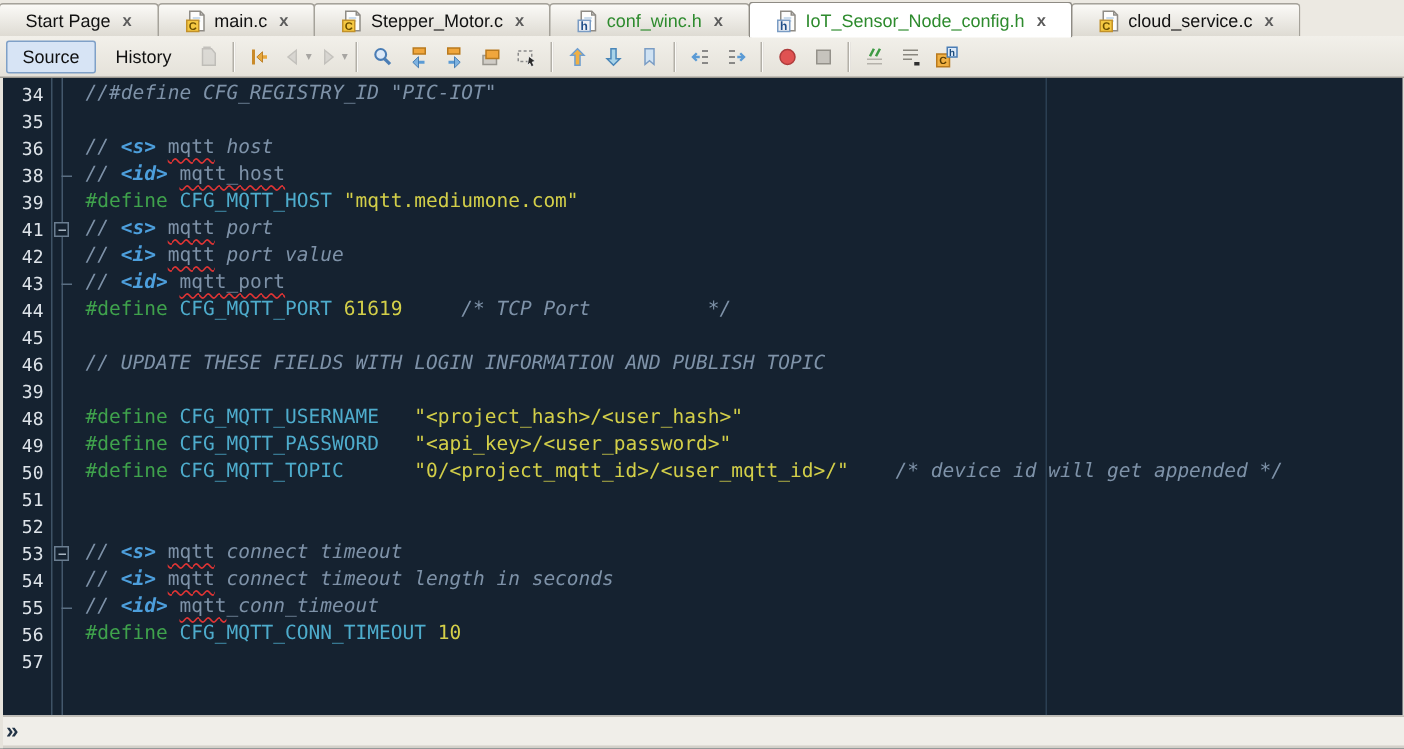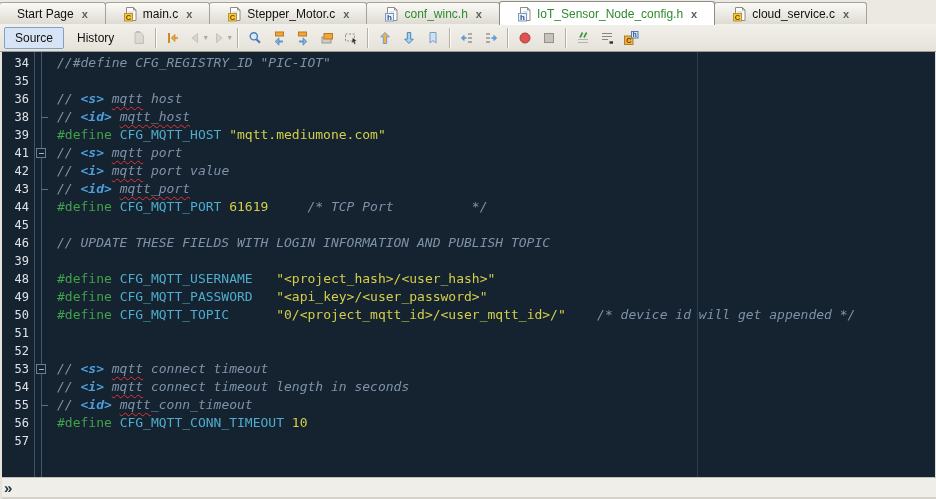--- a/index.html
+++ b/index.html
@@ -38,21 +38,21 @@
   #margin-guide{position:absolute;left:697px;top:0;width:1px;height:100%;background:#2B3F52;}
   #lines{position:relative;padding-top:2px;}
   .cl{display:flex;height:18px;white-space:pre;}
   .ln{width:29px;flex:0 0 29px;text-align:right;padding-right:5px;color:#DDE3E9;font-size:12px;}
   .fm{width:16px;flex:0 0 16px;position:relative;}
   .fm .fend{position:absolute;left:7px;top:9px;width:7px;height:1px;background:#5A6E82;}
   .fm .fbox{position:absolute;left:2px;top:4px;width:8px;height:8px;border:1px solid #6B7E91;background:#152230;}
   .fm .fbox:after{content:"";position:absolute;left:2px;top:4px;width:5px;height:1px;background:#A9B6C2;}
   .cd{margin:0;padding:0 0 0 7px;font:inherit;}
   .cm{color:#7E92A8;font-style:italic;}
-  .cs{color:#7E92A8;font-style:italic;text-decoration:underline;text-decoration-style:wavy;
+  .cs{color:#7E92A8;text-decoration:underline;text-decoration-style:wavy;
       text-decoration-color:#E03434;text-decoration-thickness:1px;text-underline-offset:3px;text-decoration-skip-ink:none;}
   .tg{color:#4D9FDC;font-weight:bold;font-style:italic;}
   .di{color:#3FA24C;}
   .mn{color:#4EACCC;}
   .st{color:#D3CF49;}
   .nm{color:#D3CF49;}
   .pl{color:#C8D0D8;}
 
   
   #breadcrumb{position:absolute;left:0;top:477px;width:936px;height:20px;background:#F0EEE9;

